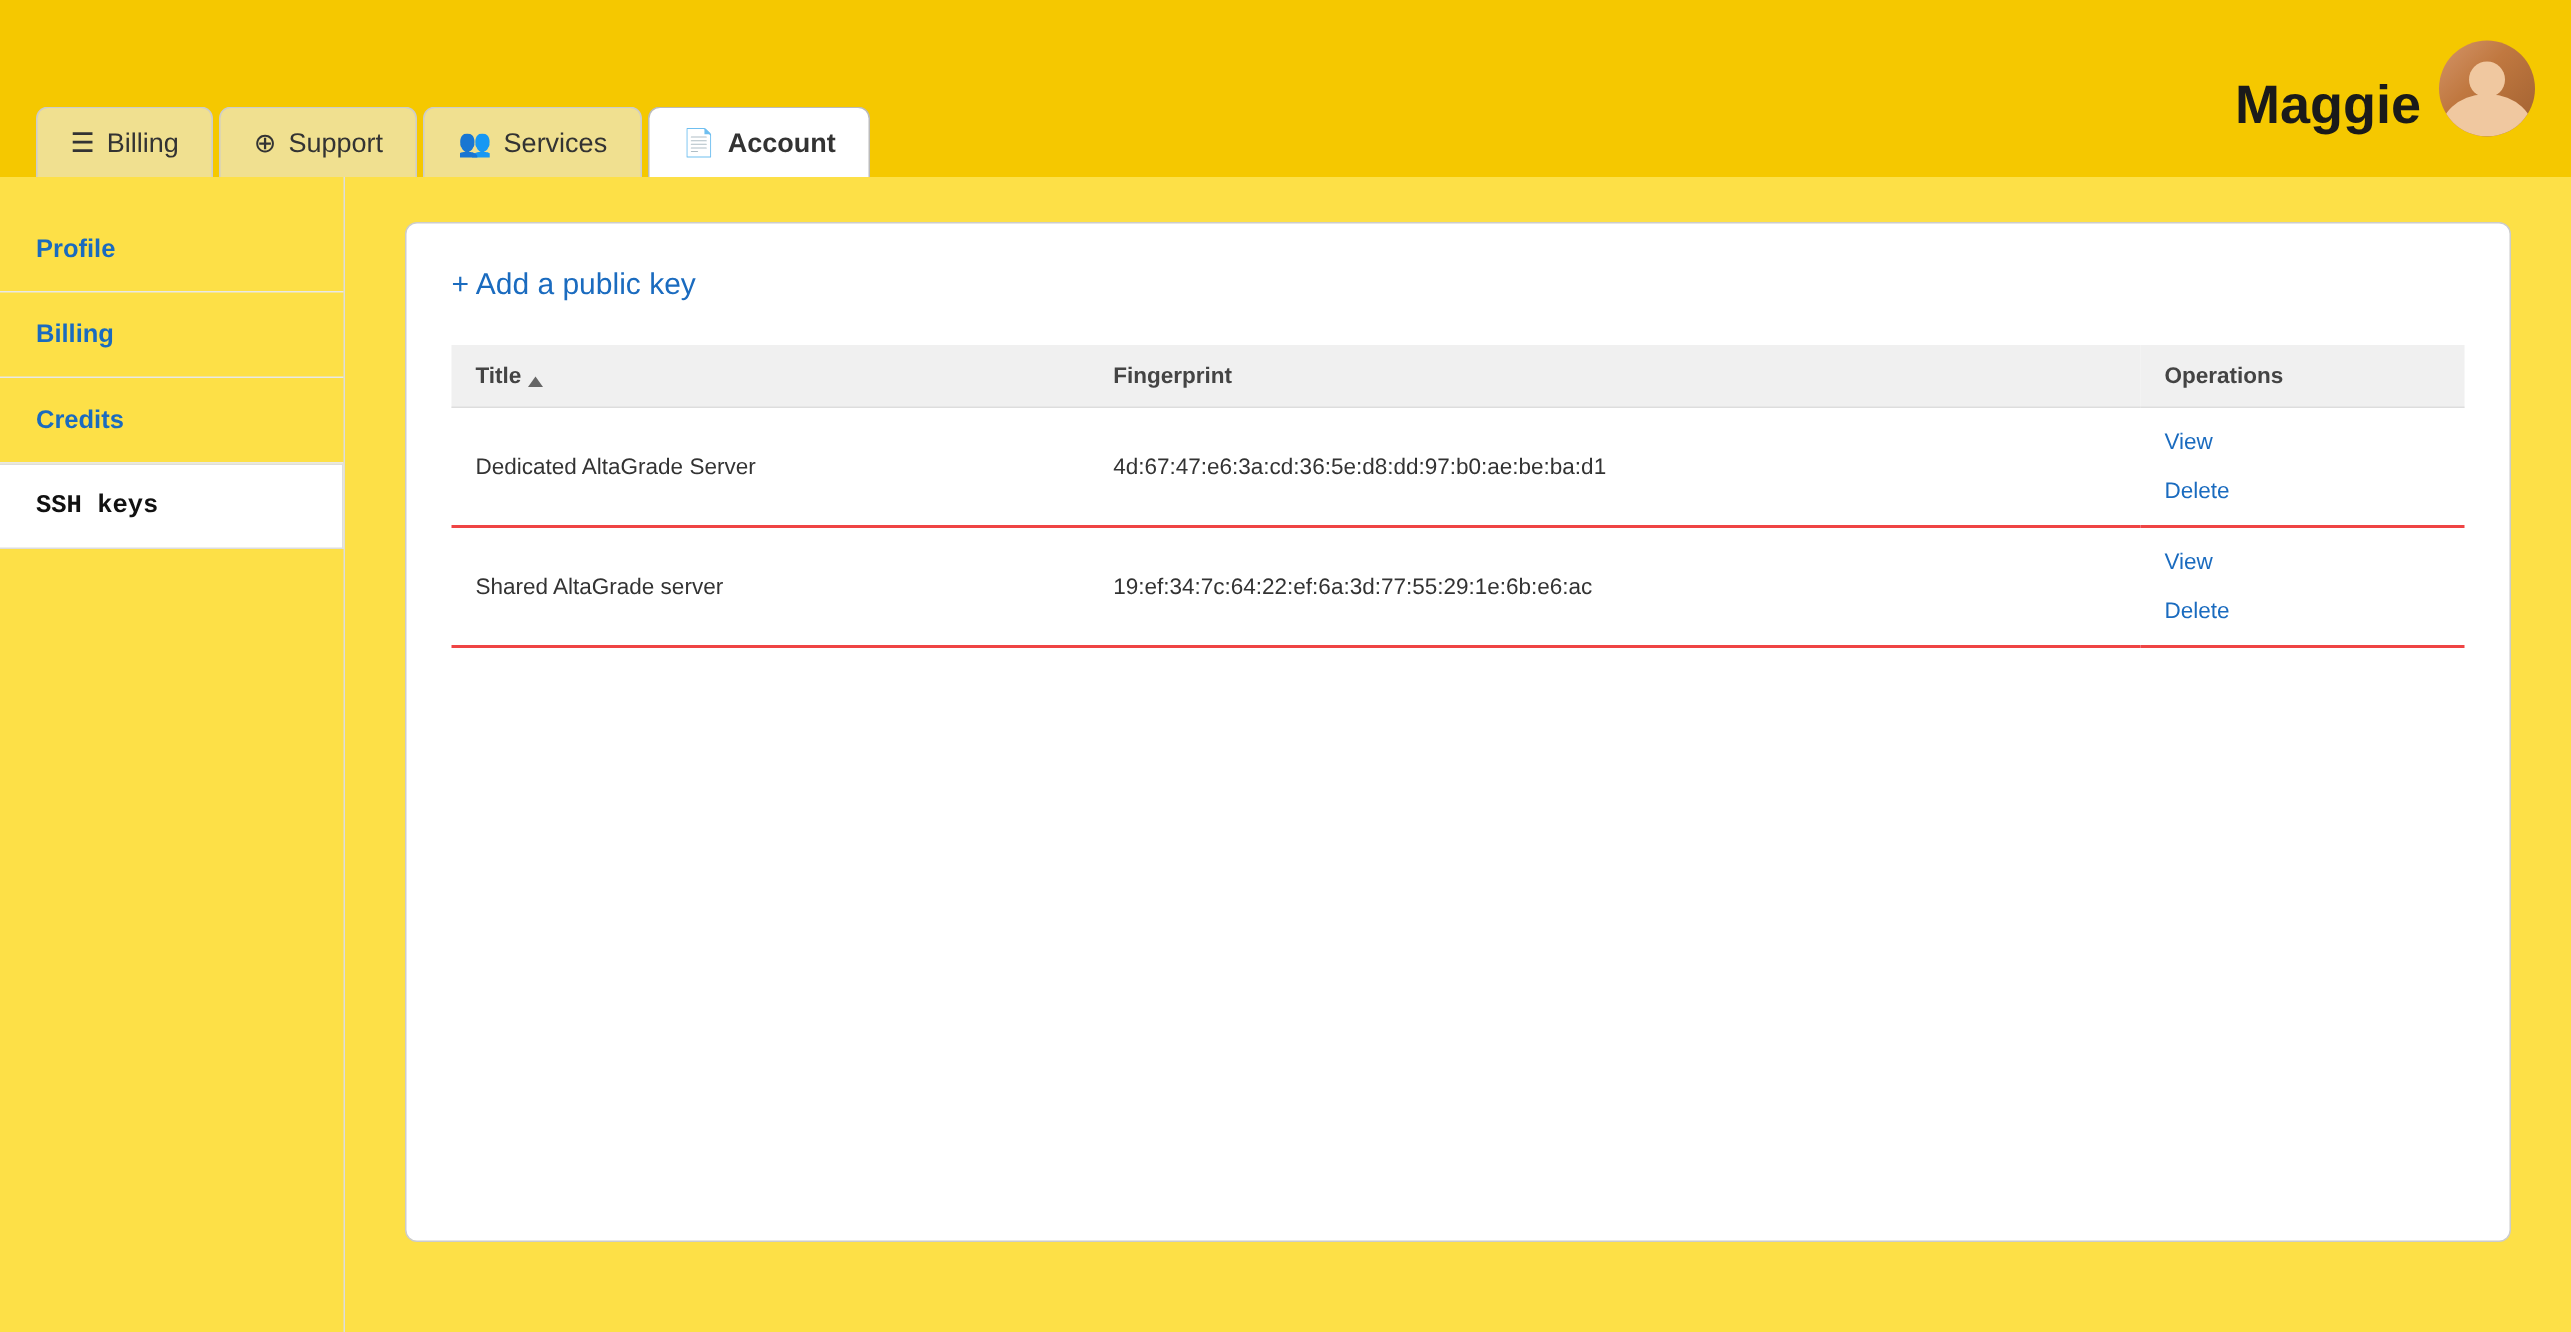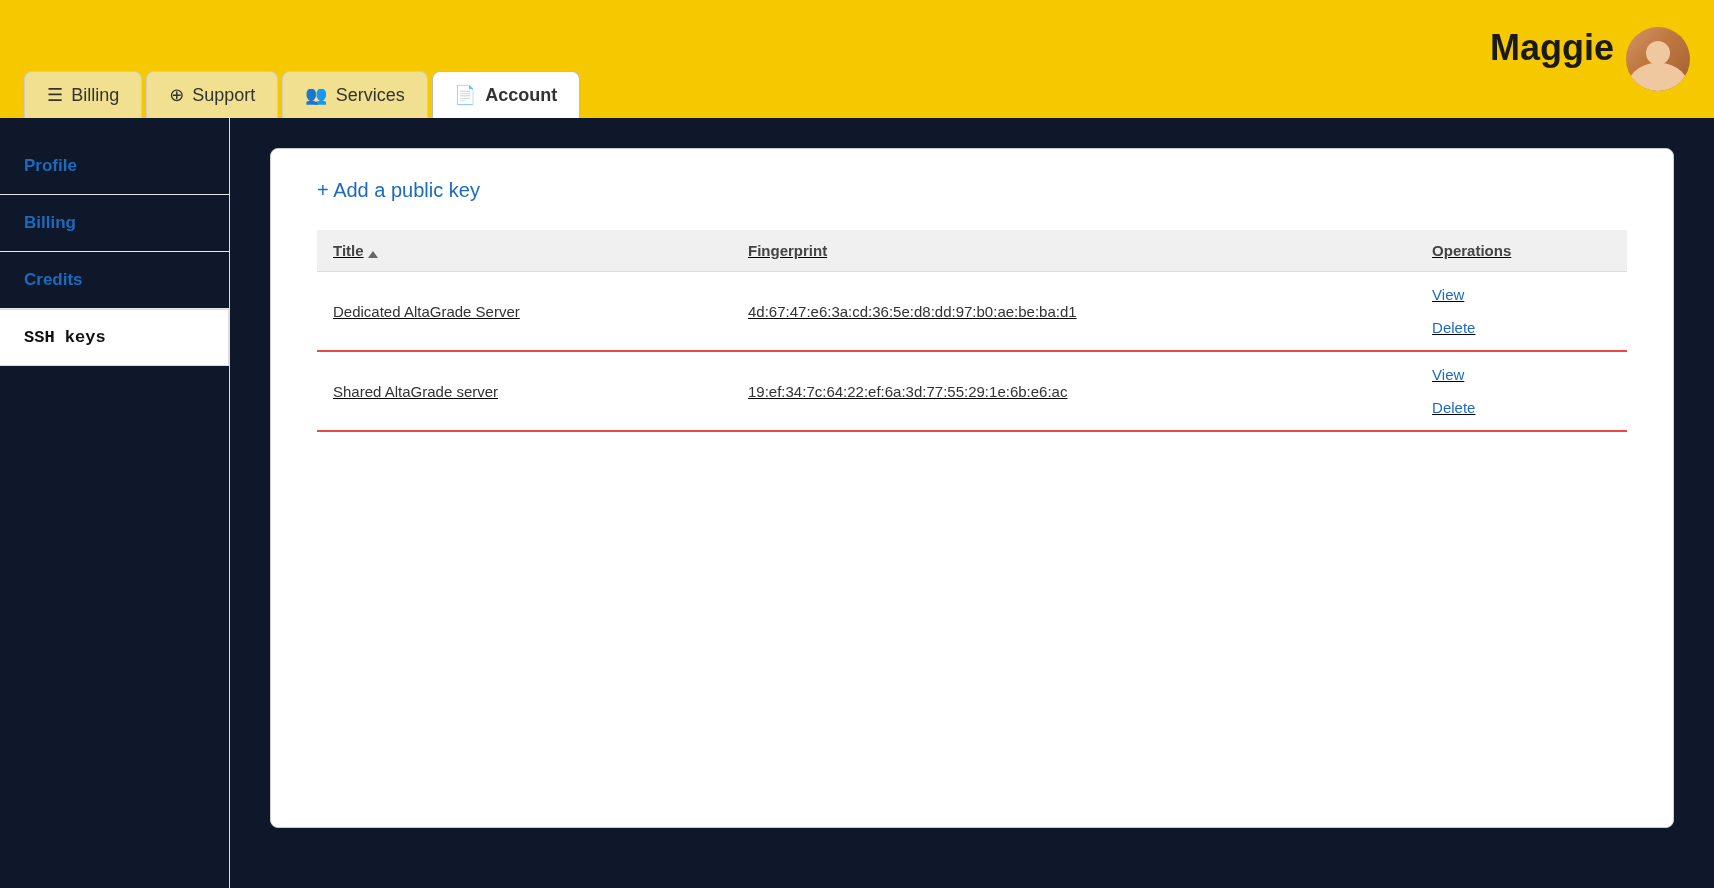--- a/index.html
+++ b/index.html
@@ -13,21 +13,21 @@
       padding: 0 24px;
       height: 118px;
       position: relative;
     }
     .header-user {
       position: absolute;
       right: 24px;
       top: 50%;
       transform: translateY(-50%);
       display: flex;
-      align-items: flex-start;
+      align-items: flex-end;
       gap: 12px;
       margin-left: 16px;
     }
     .header-username {
       font-size: 36px;
       font-weight: 700;
       color: #1a1a1a;
     }
     .avatar-placeholder {
       width: 64px;
@@ -82,21 +82,21 @@
     .nav-tab.active {
       background: #ffffff;
       border-color: #bbb;
       font-weight: 600;
     }
 
     
     .content-wrapper {
       display: flex;
       min-height: calc(888px - 118px);
-      background: #0f172a;
+      background: #fde047;
     }
 
     
     .sidebar {
       width: 230px;
       border-right: 1.5px solid #ddd;
       padding-top: 20px;
       flex-shrink: 0;
     }
     .sidebar-item {
@@ -121,24 +121,23 @@
     }
 
     
     .main-panel {
       flex: 1;
       padding: 30px 40px;
     }
     .main-inner {
       border: 1.5px solid #ccc;
       border-radius: 8px;
-      padding: 30px 46px 40px;
+      padding: 30px 30px 40px;
       background: #fff;
       min-height: 680px;
-      text-decoration: underline;
     }
 
     .add-key-link {
       display: inline-flex;
       align-items: center;
       gap: 6px;
       color: #1a6bbf;
       font-size: 20px;
       font-weight: 500;
       text-decoration: none;

